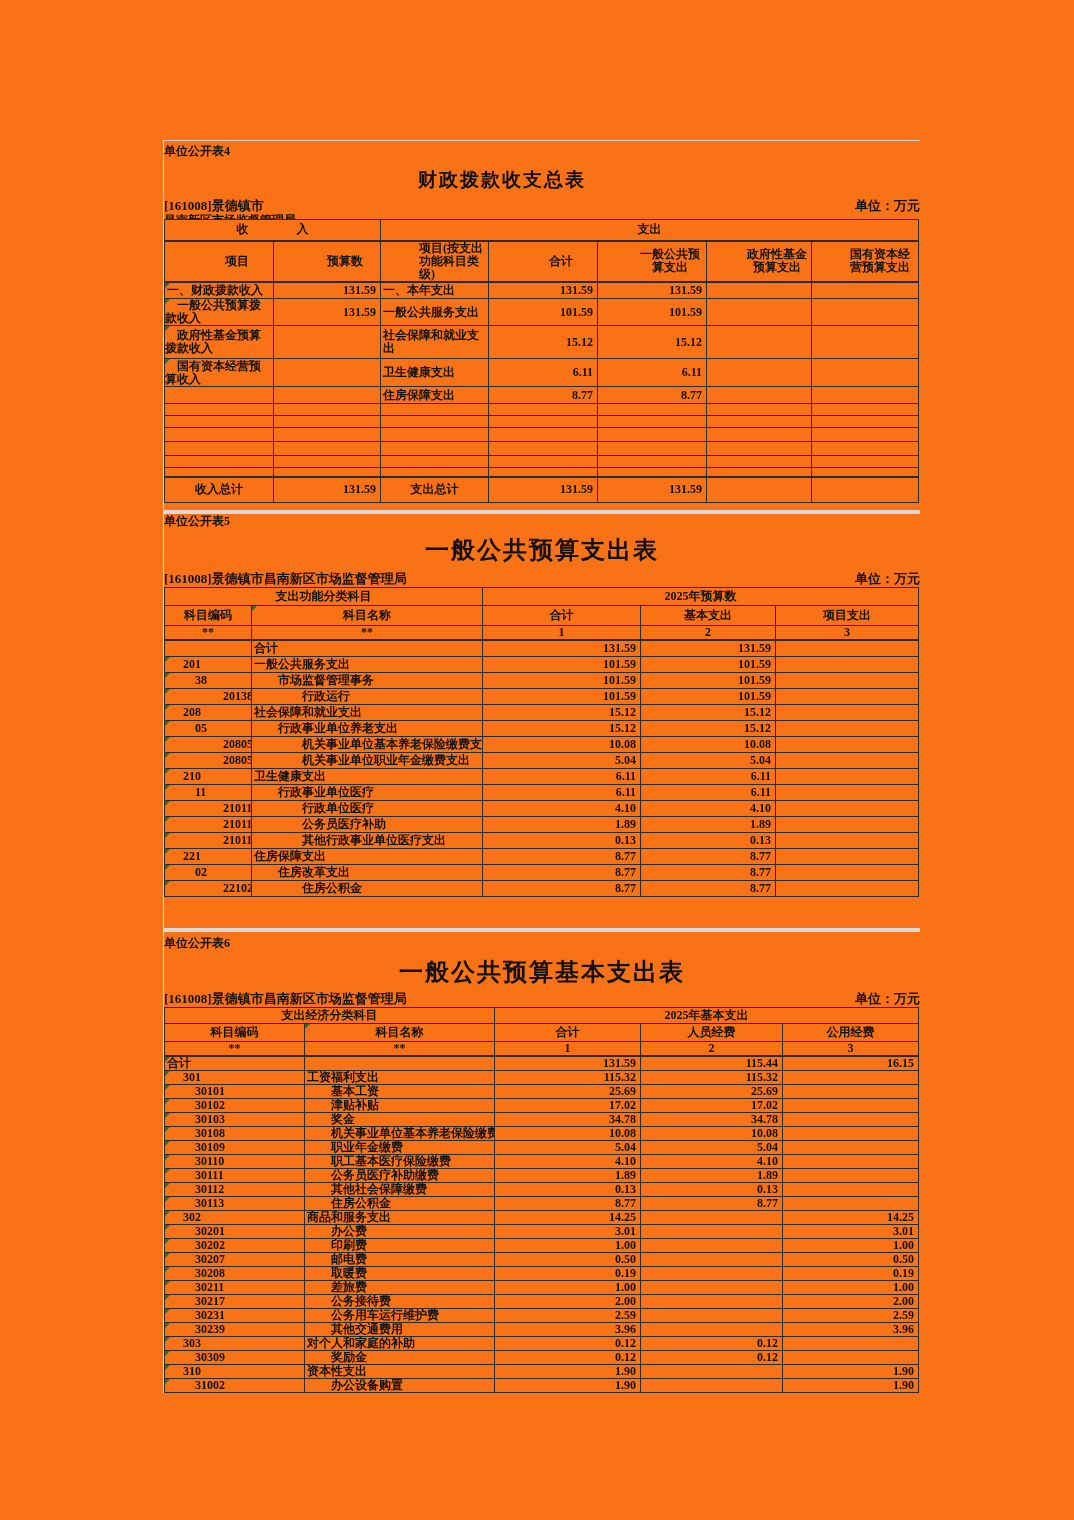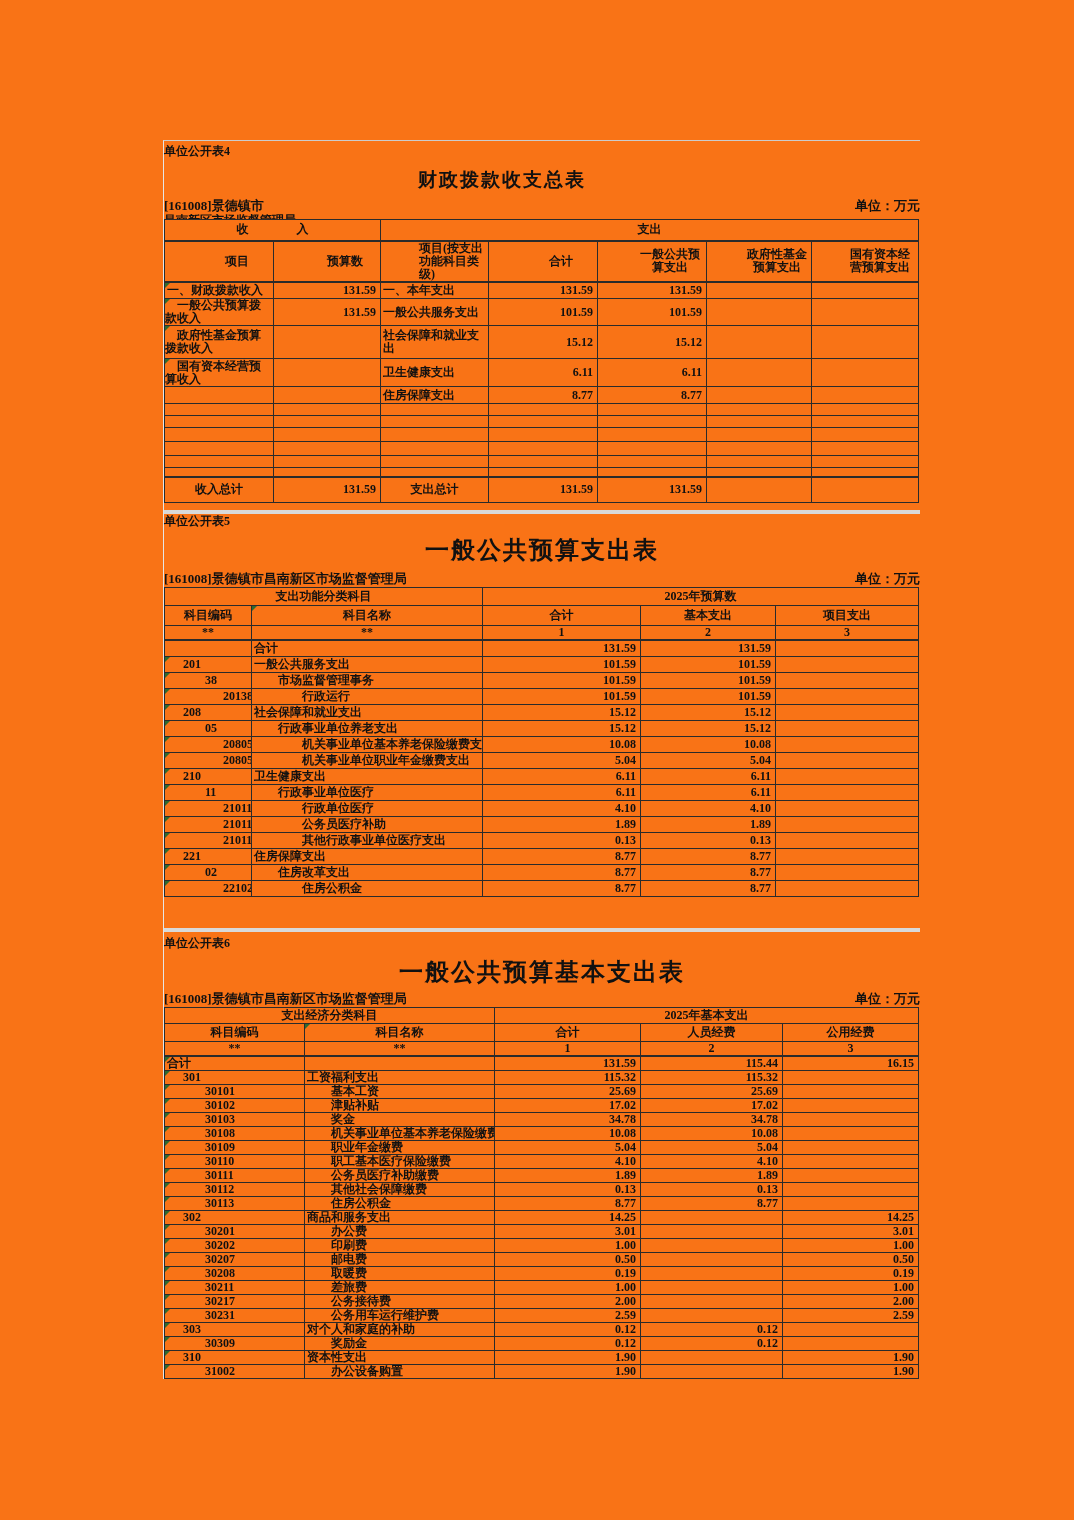--- a/index.html
+++ b/index.html
@@ -23,21 +23,21 @@
   td.name{text-align:left;}
   td.nw{white-space:nowrap;}
   td.num{text-align:right;padding-right:4px;}
   .num5{padding-right:6px;}
   th.left{text-align:left;}
   
   .inc0{padding-left:2px;}
   .inc1{padding-left:0;text-indent:12px;}
   .ci0{padding-left:2px;}
   .ci1{padding-left:18px;}
-  .ci2{padding-left:40px;margin-top:12px;}
+  .ci2{padding-left:30px;margin-top:12px;}
   .ci3{padding-left:58px;}
   .ni0,.ni1{padding-left:2px;}
   .ni2{padding-left:26px;}
   .ni3{padding-left:50px;}
   .ctr{text-align:center !important;}
   
   .mark::before{content:"";position:absolute;top:0;left:0;width:0;height:0;
                 border-top:5px solid #2f6b2f;border-right:5px solid transparent;}
   
   #t4 .grp-row{height:21px;}
@@ -529,20 +529,27 @@
             <td class="num num5">2.00</td>
           </tr>
           <tr>
             <td class="name nw ci2 mark">30231</td>
             <td class="name nw ni2">公务用车运行维护费</td>
             <td class="num num5">2.59</td>
             <td class="num num5"></td>
             <td class="num num5">2.59</td>
           </tr>
           <tr>
+            <td class="name nw ci2 mark">30239</td>
+            <td class="name nw ni2">其他交通费用</td>
+            <td class="num num5">3.96</td>
+            <td class="num num5"></td>
+            <td class="num num5">3.96</td>
+          </tr>
+          <tr>
             <td class="name nw ci1 mark">303</td>
             <td class="name nw ni1">对个人和家庭的补助</td>
             <td class="num num5">0.12</td>
             <td class="num num5">0.12</td>
             <td class="num num5"></td>
           </tr>
           <tr>
             <td class="name nw ci2 mark">30309</td>
             <td class="name nw ni2">奖励金</td>
             <td class="num num5">0.12</td>

